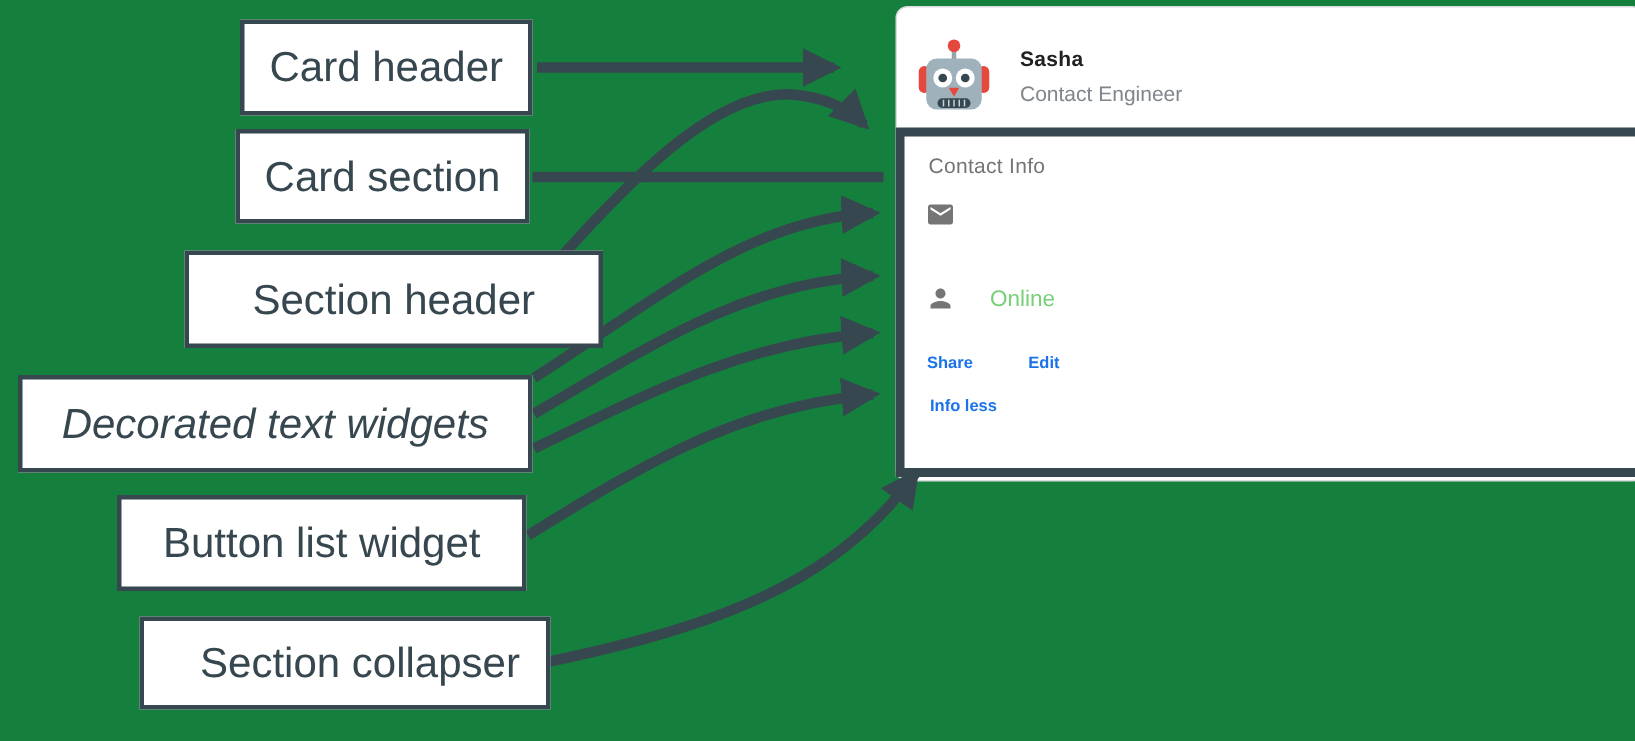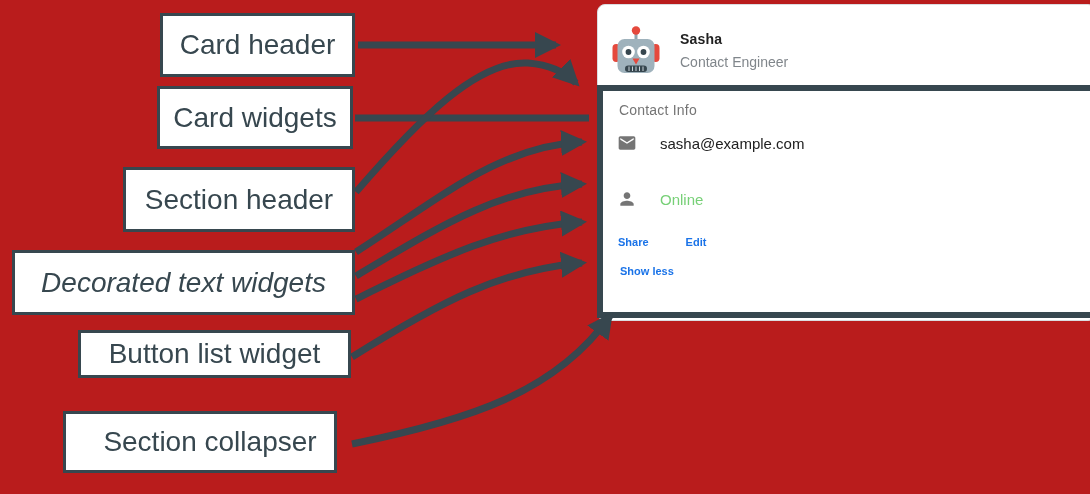--- a/index.html
+++ b/index.html
@@ -6,21 +6,21 @@
     --annotation:#37474F;
     --link_blue:#1A73E8;
     --online_green:#77D077;
     --icon_gray:#757575;
     --card_border:#DADCE0;
     --text_dark:#212121;
     --text_gray:#80868B;
   }
   *{margin:0;padding:0;box-sizing:border-box;}
   body{background:#fff;font-family:"Liberation Sans","DejaVu Sans",sans-serif;}
-  .canvas{position:relative;width:1090px;height:494px;background:#b91c1c;overflow:hidden;}
+  .canvas{position:relative;width:1090px;height:494px;background:#15803d;overflow:hidden;}
 
   
   .arrows{position:absolute;left:0;top:0;width:1090px;height:494px;z-index:3;color:var(--annotation);pointer-events:none;}
 
   
   .label-box{
     position:absolute;z-index:4;background:#fff;
     border:3px solid var(--annotation);color:var(--annotation);
     display:flex;align-items:center;justify-content:center;
     font-size:28px;line-height:1;white-space:nowrap;
@@ -70,25 +70,25 @@
       <path d="M356,192 C420,118 478,60 528,63 C552,65 566,73 576,83" marker-end="url(#ah)"></path>
       <path d="M356,252 C440,198 500,146 582,142" marker-end="url(#ah)"></path>
       <path d="M356,276 C440,226 500,188 582,184" marker-end="url(#ah)"></path>
       <path d="M356,299 C440,258 500,228 582,222" marker-end="url(#ah)"></path>
       <path d="M352,357 C440,302 500,270 582,263" marker-end="url(#ah)"></path>
       <path d="M352,444 C470,420 556,392 610,316" marker-end="url(#ah)"></path>
     </g>
   </svg>
 
   <div class="label-box" style="left:160px;top:13px;width:195px;height:64px;">Card header</div>
-  <div class="label-box" style="left:157px;top:86px;width:196px;height:63px;">Card widgets</div>
-  <div class="label-box" style="left:123px;top:167px;width:232px;height:65px;">Section header</div>
+  <div class="label-box" style="left:157px;top:86px;width:196px;height:63px;">Card section</div>
+  <div class="label-box" style="left:123px;top:167px;width:279px;height:65px;">Section header</div>
   <div class="label-box" style="left:12px;top:250px;width:343px;height:65px;font-style:italic;">Decorated text widgets</div>
-  <div class="label-box" style="left:78px;top:330px;width:273px;height:48px;">Button list widget</div>
-  <div class="label-box" style="left:63px;top:411px;width:274px;height:62px;padding-left:20px;">Section collapser</div>
+  <div class="label-box" style="left:78px;top:330px;width:273px;height:64px;">Button list widget</div>
+  <div class="label-box" style="left:93px;top:411px;width:274px;height:62px;padding-left:20px;">Section collapser</div>
 
   <div class="card">
 
     <div class="card-header">
       <svg class="avatar" viewBox="0 0 48 50">
         <rect x="22.5" y="6" width="3" height="9" fill="#90A4AE"></rect>
         <circle cx="24" cy="5.5" r="4.2" fill="#E5493D"></circle>
         <rect x="0.5" y="19" width="7.5" height="18" rx="3.7" fill="#E5493D"></rect>
         <rect x="40" y="19" width="7.5" height="18" rx="3.7" fill="#E5493D"></rect>
         <rect x="5.5" y="14" width="37" height="34" rx="7" fill="#9FB2BC"></rect>
@@ -112,35 +112,34 @@
       </div>
     </div>
 
     <div class="card-section">
       <div class="section-title">Contact Info</div>
 
       <div class="dt-row r1">
         <svg class="dt-icon" viewBox="0 0 24 24">
           <path fill="currentColor" d="M20 4H4c-1.1 0-2 .9-2 2v12c0 1.1.9 2 2 2h16c1.1 0 2-.9 2-2V6c0-1.1-.9-2-2-2zm0 4l-8 5-8-5V6l8 5 8-5v2z"></path>
         </svg>
-        <span class="dt-text">sasha@example.com</span>
       </div>
 
       <div class="dt-row r2">
         <svg class="dt-icon" viewBox="0 0 24 24">
           <path fill="currentColor" d="M12 12c2.21 0 4-1.79 4-4s-1.79-4-4-4-4 1.79-4 4 1.79 4 4 4zm0 2c-2.67 0-8 1.34-8 4v2h16v-2c0-2.66-5.33-4-8-4z"></path>
         </svg>
         <span class="dt-text online">Online</span>
       </div>
 
 
       <div class="btn-row">
         <button class="text-btn">Share</button>
         <button class="text-btn">Edit</button>
       </div>
 
       <div class="collapser-row">
-        <button class="text-btn">Show less</button>
+        <button class="text-btn">Info less</button>
       </div>
     </div>
   </div>
 
 </div>
 
 </body></html>

